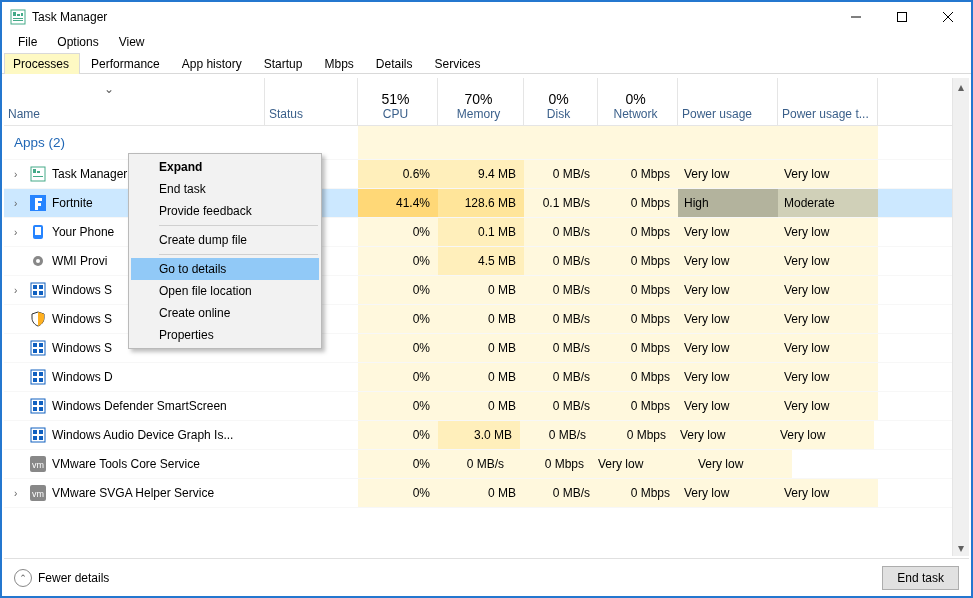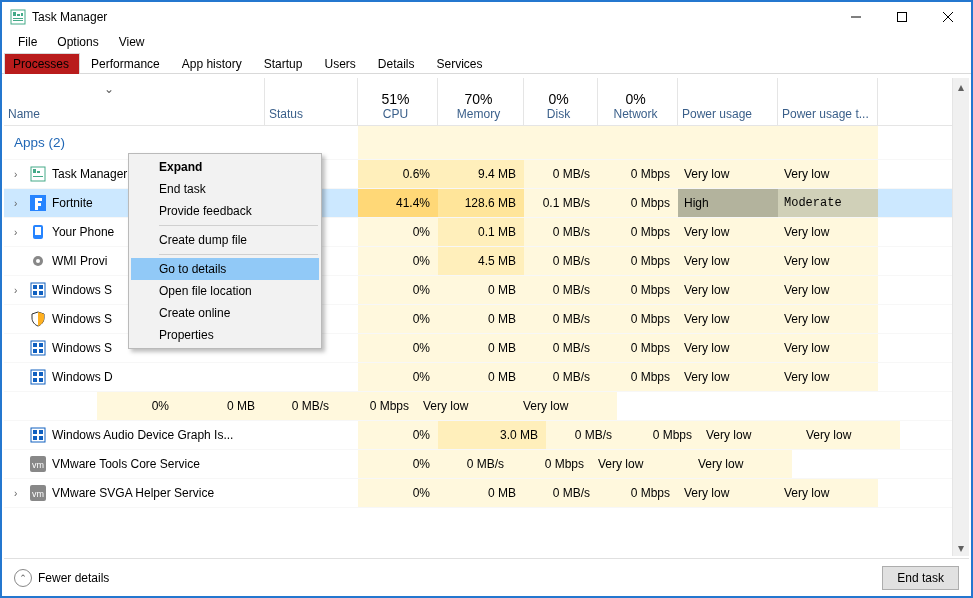--- a/index.html
+++ b/index.html
@@ -52,21 +52,21 @@
   .tab {
     padding: 3px 10px 3px 10px;
     border: 1px solid transparent;
     border-bottom: none;
     position: relative;
     top: 1px;
     font-size: 12px;
   }
   .tab.active {
     border-color: #d9d9d9;
-    background: #b91c1c;
+    background: #fef9c3;
     z-index: 2;
     padding-left: 8px;
   }
   .content {
     position: absolute;
     top: 76px; left: 2px; right: 2px; bottom: 40px;
     overflow: hidden;
   }
   .header {
     display: flex;
@@ -121,21 +121,21 @@
   .cell.status { justify-content: flex-start; padding-left: 4px; }
   .cell.txt { padding-left: 6px; justify-content: flex-start; }
   .chevron { width: 10px; display:inline-block; color:#606060; font-size:10px; }
   .proc-icon { width: 16px; height: 16px; display: inline-flex; align-items:center; justify-content:center; font-size:11px;}
   
   .h0 { background: #fff8dd; }
   .h1 { background: #ffefbb; }
   .h2 { background: #ffe59a; }
   .h3 { background: #ffd877; }
   .hg { background: #b3b39d; }
-  .ht { background: #d0d0b8; font-family: Liberation Mono, monospace; }
+  .ht { background: #d0d0b8; }
   .bottombar {
     position: absolute;
     bottom: 0; left: 2px; right: 2px;
     height: 38px;
     border-top: 1px solid #e0e0e0;
     display: flex;
     align-items: center;
     padding: 0 10px;
     background: #fff;
   }
@@ -219,21 +219,21 @@
   <span>File</span>
   <span>Options</span>
   <span>View</span>
 </div>
 
 <div class="tabbar">
   <div class="tab active">Processes</div>
   <div class="tab">Performance</div>
   <div class="tab">App history</div>
   <div class="tab">Startup</div>
-  <div class="tab">Users</div>
+  <div class="tab">Mbps</div>
   <div class="tab">Details</div>
   <div class="tab">Services</div>
 </div>
 
 <div class="content">
 
   <div class="header">
     <div class="hcol left" style="width:261px;position:relative">
       <span style="position:absolute;top:4px;left:100px;color:#606060">⌄</span>
       <span class="lbl">Name</span>
@@ -444,45 +444,58 @@
         </div>
         <div class="cell status" style="width:93px"></div>
         <div class="cell h0" style="width:80px">0%</div>
         <div class="cell h0" style="width:86px">0 MB</div>
         <div class="cell h0" style="width:74px">0 MB/s</div>
         <div class="cell h0" style="width:80px">0 Mbps</div>
         <div class="cell txt h0" style="width:100px">Very low</div>
         <div class="cell txt h0" style="width:100px">Very low</div>
       </div>
       <div class="row">
-        <div class="cell status" style="width:93px"></div>
-        <div class="cell h0" style="width:80px">0%</div>
-        <div class="cell h0" style="width:86px">0 MB</div>
-        <div class="cell h0" style="width:74px">0 MB/s</div>
-        <div class="cell h0" style="width:80px">0 Mbps</div>
-        <div class="cell txt h0" style="width:100px">Very low</div>
-        <div class="cell txt h0" style="width:100px">Very low</div>
-      </div>
-      <div class="row">
         <div class="cell name" style="width:261px">
           <span class="chevron"></span>
           <span class="proc-icon">
             <svg width="16" height="16">
               <rect x="1" y="1" width="14" height="14" fill="#fff" stroke="#1060c0"></rect>
               <rect x="3" y="3" width="4" height="4" fill="#1060c0"></rect>
               <rect x="9" y="3" width="4" height="4" fill="#1060c0"></rect>
               <rect x="3" y="9" width="4" height="4" fill="#1060c0"></rect>
               <rect x="9" y="9" width="4" height="4" fill="#1060c0"></rect>
             </svg>
           </span>
+          <span>Windows Defender SmartScreen</span>
+        </div>
+        <div class="cell status" style="width:93px"></div>
+        <div class="cell h0" style="width:80px">0%</div>
+        <div class="cell h0" style="width:86px">0 MB</div>
+        <div class="cell h0" style="width:74px">0 MB/s</div>
+        <div class="cell h0" style="width:80px">0 Mbps</div>
+        <div class="cell txt h0" style="width:100px">Very low</div>
+        <div class="cell txt h0" style="width:100px">Very low</div>
+      </div>
+      <div class="row">
+        <div class="cell name" style="width:261px">
+          <span class="chevron"></span>
+          <span class="proc-icon">
+            <svg width="16" height="16">
+              <rect x="1" y="1" width="14" height="14" fill="#fff" stroke="#1060c0"></rect>
+              <rect x="3" y="3" width="4" height="4" fill="#1060c0"></rect>
+              <rect x="9" y="3" width="4" height="4" fill="#1060c0"></rect>
+              <rect x="3" y="9" width="4" height="4" fill="#1060c0"></rect>
+              <rect x="9" y="9" width="4" height="4" fill="#1060c0"></rect>
+            </svg>
+          </span>
           <span>Windows Audio Device Graph Is...</span>
         </div>
         <div class="cell status" style="width:93px"></div>
         <div class="cell h0" style="width:80px">0%</div>
-        <div class="cell h1" style="width:108px">3.0 MB</div>
+        <div class="cell h1" style="width:82px">3.0 MB</div>
         <div class="cell h0" style="width:74px">0 MB/s</div>
         <div class="cell h0" style="width:80px">0 Mbps</div>
         <div class="cell txt h0" style="width:100px">Very low</div>
         <div class="cell txt h0" style="width:100px">Very low</div>
       </div>
       <div class="row">
         <div class="cell name" style="width:261px">
           <span class="chevron"></span>
           <span class="proc-icon">
             <svg width="16" height="16">

